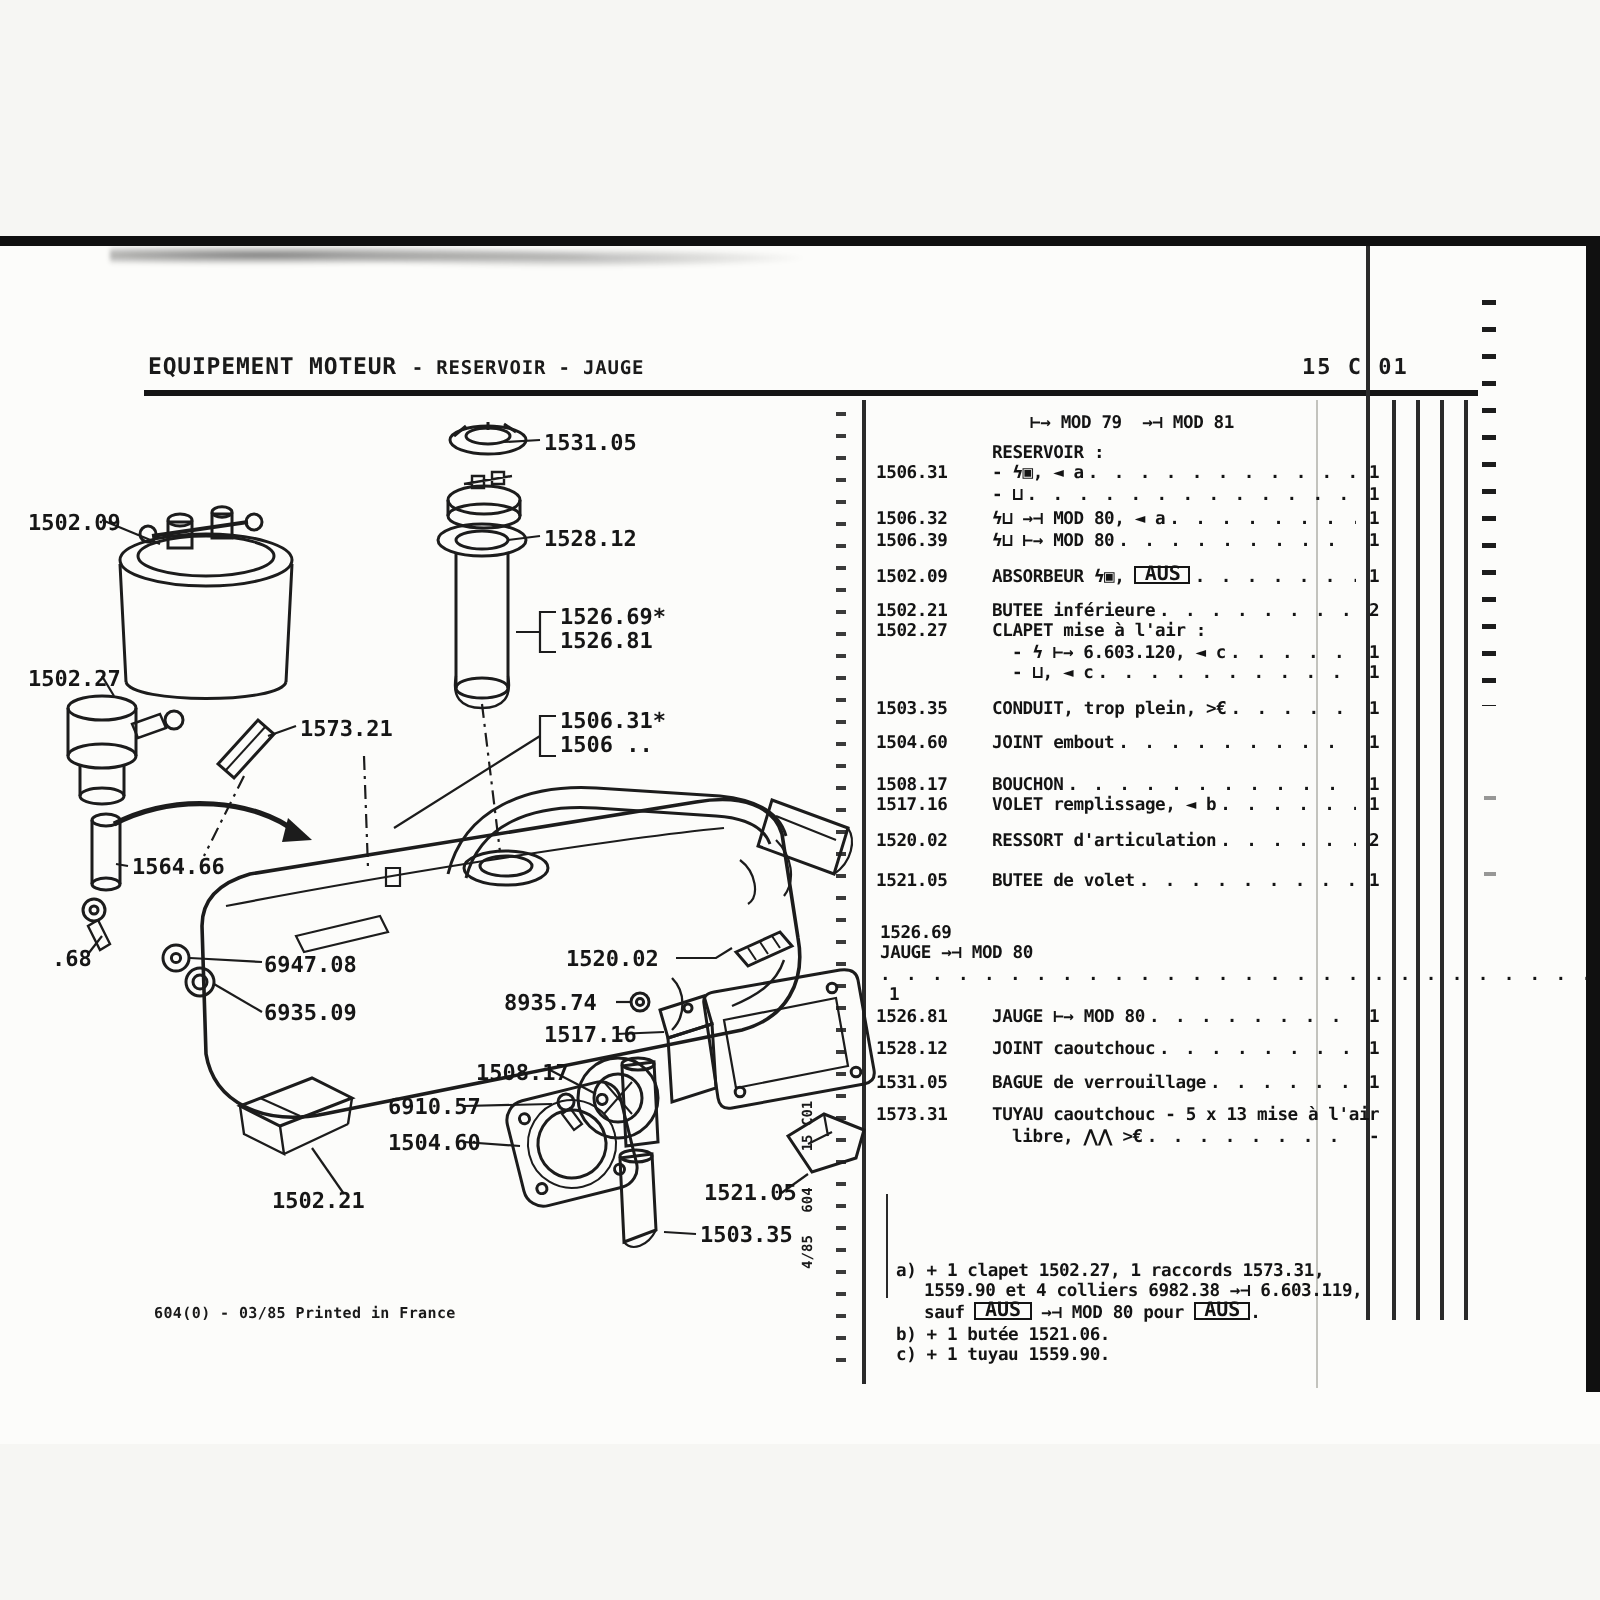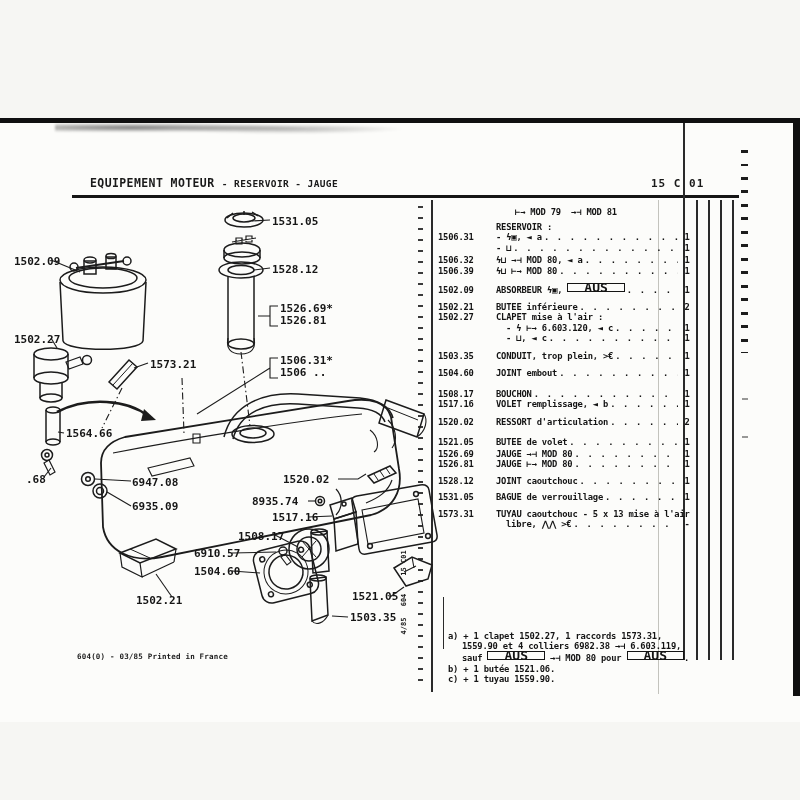--- a/index.html
+++ b/index.html
@@ -6,21 +6,21 @@
   body{width:800px;height:800px;position:relative;background:#f6f6f3;
        font-family:"DejaVu Sans Mono","DejaVu Sans",monospace;color:#1a1a1a;
        overflow:hidden;}
   .page{position:absolute;left:0;top:118px;width:800px;height:604px;background:#fcfcfa;}
   .topbar{position:absolute;left:0;top:118px;width:797px;height:5px;background:#101010;}
   .rightstrip{position:absolute;left:793px;top:118px;width:7px;height:578px;background:#101010;}
   .smudge{position:absolute;left:55px;top:122px;width:420px;height:14px;
           background:radial-gradient(ellipse 60% 50% at 18% 40%, rgba(20,20,20,.55), rgba(20,20,20,0) 70%),
                      radial-gradient(ellipse 40% 50% at 55% 50%, rgba(20,20,20,.30), rgba(20,20,20,0) 70%);
           filter:blur(1px);}
-  .hdr-main{position:absolute;left:90px;top:176px;font-size:11.5px;font-weight:700;letter-spacing:.4px;}
+  .hdr-main{position:absolute;left:74px;top:176px;font-size:11.5px;font-weight:700;letter-spacing:.4px;}
   .hdr-sub{font-size:9.5px;font-weight:700;}
   .pageref{position:absolute;left:651px;top:177px;font-size:11px;font-weight:700;letter-spacing:1px;}
   .rule{position:absolute;left:72px;top:195px;width:667px;height:3px;background:#151515;}
   .vline{position:absolute;width:1.5px;background:#2a2a2a;}
   .vlight{position:absolute;width:1px;background:#c3c3bd;}
   .ticks{position:absolute;left:418px;top:206px;width:5px;height:484px;
          background:repeating-linear-gradient(to bottom,#3a3a3a 0 2px,transparent 2px 11px);}
   .punch{position:absolute;left:741px;top:150px;width:7px;height:203px;
          background:repeating-linear-gradient(to bottom,#1c1c1c 0 2.6px,transparent 2.6px 13.5px);}
   .punch2{position:absolute;left:742px;top:398px;width:6px;height:44px;opacity:.45;
@@ -28,22 +28,22 @@
   
   #rows{position:absolute;left:438px;top:207px;width:256px;font-size:8.8px;font-weight:700;
         letter-spacing:-0.2px;color:#141414;}
   .prow{display:flex;align-items:baseline;line-height:10.5px;white-space:pre;}
   .prow.center{display:block;text-align:center;}
   .ref{flex:none;width:58px;}
   .desc{flex:none;}
   .desc.ind1{padding-left:10px;text-align:center;}
   .dots{flex:1;overflow:hidden;white-space:nowrap;margin:0 2px;letter-spacing:1.2px;}
   .qty{flex:none;width:14px;text-align:center;}
-  .ausbox{display:inline-block;border:1px solid #141414;font-size:13px;line-height:7px;
-          padding:0 16px;vertical-align:1px;letter-spacing:0;}
+  .ausbox{display:inline-block;border:1px solid #141414;font-size:10px;line-height:7px;
+          padding:0 4px;vertical-align:1px;letter-spacing:0;}
   #footnotes{position:absolute;left:448px;top:597px;width:242px;font-size:8.8px;font-weight:700;
              letter-spacing:-0.2px;line-height:10.2px;color:#141414;margin-top:34px;}
   .fnote{white-space:pre;}
   .fnote.hang{padding-left:14px;}
   .fn-divider{position:absolute;left:443px;top:597px;width:1px;height:52px;background:#2a2a2a;}
   .footer{position:absolute;left:77px;top:652px;font-size:7.5px;font-weight:700;letter-spacing:.2px;}
   .spine{position:absolute;font-size:7px;font-weight:700;text-align:center;transform:rotate(-90deg);}
   svg text{font-family:"DejaVu Sans Mono","DejaVu Sans",monospace;font-weight:700;fill:#161616;}
 </style>
 </head>
@@ -81,21 +81,21 @@
     <div class="prow" style="margin-top: 6px;"><span class="ref">1502.21</span><span class="desc">BUTEE inférieure</span><span class="dots">. . . . . . . . . . . . . . . . . . . . . . . . . . . . . . . . . . . . . . . . . . . . . . . . . . . . . . . . . . . . </span><span class="qty">2</span></div>
     <div class="prow"><span class="ref">1502.27</span><span class="desc">CLAPET mise à l'air :</span></div>
     <div class="prow"><span class="ref"></span><span class="desc ind1">- ϟ ⊢→ 6.603.120, ◄ c</span><span class="dots">. . . . . . . . . . . . . . . . . . . . . . . . . . . . . . . . . . . . . . . . . . . . . . . . . . . . . . . . . . . . </span><span class="qty">1</span></div>
     <div class="prow"><span class="ref"></span><span class="desc ind1">- ⊔, ◄ c</span><span class="dots">. . . . . . . . . . . . . . . . . . . . . . . . . . . . . . . . . . . . . . . . . . . . . . . . . . . . . . . . . . . . </span><span class="qty">1</span></div>
     <div class="prow" style="margin-top: 7px;"><span class="ref">1503.35</span><span class="desc">CONDUIT, trop plein, &gt;€</span><span class="dots">. . . . . . . . . . . . . . . . . . . . . . . . . . . . . . . . . . . . . . . . . . . . . . . . . . . . . . . . . . . . </span><span class="qty">1</span></div>
     <div class="prow" style="margin-top: 7px;"><span class="ref">1504.60</span><span class="desc">JOINT embout</span><span class="dots">. . . . . . . . . . . . . . . . . . . . . . . . . . . . . . . . . . . . . . . . . . . . . . . . . . . . . . . . . . . . </span><span class="qty">1</span></div>
     <div class="prow" style="margin-top: 10px;"><span class="ref">1508.17</span><span class="desc">BOUCHON</span><span class="dots">. . . . . . . . . . . . . . . . . . . . . . . . . . . . . . . . . . . . . . . . . . . . . . . . . . . . . . . . . . . . </span><span class="qty">1</span></div>
     <div class="prow"><span class="ref">1517.16</span><span class="desc">VOLET remplissage, ◄ b</span><span class="dots">. . . . . . . . . . . . . . . . . . . . . . . . . . . . . . . . . . . . . . . . . . . . . . . . . . . . . . . . . . . . </span><span class="qty">1</span></div>
     <div class="prow" style="margin-top: 7px;"><span class="ref">1520.02</span><span class="desc">RESSORT d'articulation</span><span class="dots">. . . . . . . . . . . . . . . . . . . . . . . . . . . . . . . . . . . . . . . . . . . . . . . . . . . . . . . . . . . . </span><span class="qty">2</span></div>
     <div class="prow" style="margin-top: 10px;"><span class="ref">1521.05</span><span class="desc">BUTEE de volet</span><span class="dots">. . . . . . . . . . . . . . . . . . . . . . . . . . . . . . . . . . . . . . . . . . . . . . . . . . . . . . . . . . . . </span><span class="qty">1</span></div>
-    <div class="prow" style="margin-top: 1px;"><span class="ref">1526.69</span><span class="desc">JAUGE →⊣ MOD 80</span><span class="dots">. . . . . . . . . . . . . . . . . . . . . . . . . . . . . . . . . . . . . . . . . . . . . . . . . . . . . . . . . . . . </span><span class="qty">1</span></div>
+    <div class="prow" style="margin-top: 15px; flex-direction: column;"><span class="ref">1526.69</span><span class="desc">JAUGE →⊣ MOD 80</span><span class="dots">. . . . . . . . . . . . . . . . . . . . . . . . . . . . . . . . . . . . . . . . . . . . . . . . . . . . . . . . . . . . </span><span class="qty">1</span></div>
     <div class="prow"><span class="ref">1526.81</span><span class="desc">JAUGE ⊢→ MOD 80</span><span class="dots">. . . . . . . . . . . . . . . . . . . . . . . . . . . . . . . . . . . . . . . . . . . . . . . . . . . . . . . . . . . . </span><span class="qty">1</span></div>
     <div class="prow" style="margin-top: 6px;"><span class="ref">1528.12</span><span class="desc">JOINT caoutchouc</span><span class="dots">. . . . . . . . . . . . . . . . . . . . . . . . . . . . . . . . . . . . . . . . . . . . . . . . . . . . . . . . . . . . </span><span class="qty">1</span></div>
     <div class="prow" style="margin-top: 6px;"><span class="ref">1531.05</span><span class="desc">BAGUE de verrouillage</span><span class="dots">. . . . . . . . . . . . . . . . . . . . . . . . . . . . . . . . . . . . . . . . . . . . . . . . . . . . . . . . . . . . </span><span class="qty">1</span></div>
     <div class="prow" style="margin-top: 6px;"><span class="ref">1573.31</span><span class="desc">TUYAU caoutchouc - 5 x 13 mise à l'air</span></div>
     <div class="prow"><span class="ref"></span><span class="desc ind1">libre, ⋀⋀ &gt;€</span><span class="dots">. . . . . . . . . . . . . . . . . . . . . . . . . . . . . . . . . . . . . . . . . . . . . . . . . . . . . . . . . . . . </span><span class="qty">-</span></div>
   </div>
 <div id="footnotes">
     <div class="fnote">a) + 1 clapet 1502.27, 1 raccords 1573.31,</div>
     <div class="fnote hang">1559.90 et 4 colliers 6982.38 →⊣ 6.603.119,</div>
     <div class="fnote hang">sauf <span class="ausbox">AUS</span> →⊣ MOD 80 pour <span class="ausbox">AUS</span>.</div>

